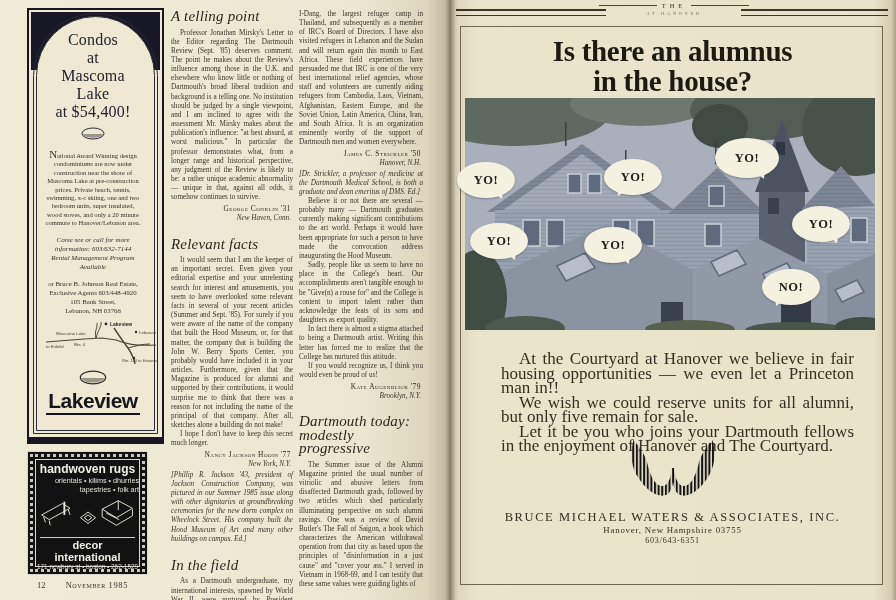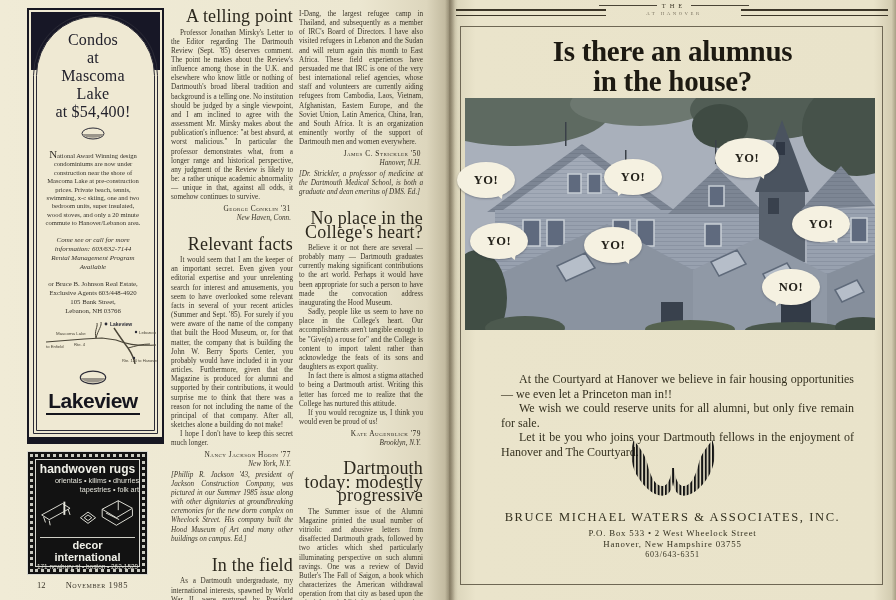--- a/index.html
+++ b/index.html
@@ -38,21 +38,21 @@
   .d-brand{font-family:"Liberation Sans",sans-serif;font-weight:700;font-size:11px;color:#f0f0e8;line-height:12px;border-top:1px solid #cfcfc6;margin:1px 4px 0 4px;padding-top:1px;}
   .d-addr{font-family:"Liberation Sans",sans-serif;font-size:6.4px;color:#dcdcd2;line-height:8px;}
   
   .folio{position:absolute;left:37px;top:580px;font-size:8.5px;color:#3a352a;}
   .folio .num{margin-right:18px;}
   .folio .issue{font-variant:small-caps;letter-spacing:.6px;}
   
   .col{position:absolute;top:10px;font-size:7.2px;line-height:9.15px;text-align:justify;color:#3a352a;}
   .col1{left:171px;width:122px;}
   .col2{left:299px;width:124px;}
-  .lh{font-size:18px;line-height:13.5px;font-weight:500;color:#2c281e;text-align:right;letter-spacing:.2px;margin:0 0 5px 0;}
+  .lh{font-style:italic;font-size:15px;line-height:13.5px;font-weight:500;color:#2c281e;text-align:left;letter-spacing:.2px;margin:0 0 5px 0;}
   .sp{margin-top:15px;}
   .col p{margin:0;}
   .col p.ind{text-indent:9px;}
   .sig{text-align:right;margin:3px 2px 2px 0;line-height:8.6px;}
   .sig .nm{font-variant:small-caps;letter-spacing:.5px;font-size:7.4px;color:#2e2a20;}
   .sig .lc{font-style:italic;font-size:7.2px;}
   .ednote{font-style:italic;margin-top:9px;}
   
   .rp-rule{position:absolute;top:9px;height:4px;border-top:2px solid #3c3628;border-bottom:1px solid #3c3628;}
   .rp-rule.l{left:7px;width:150px;}
@@ -66,21 +66,21 @@
   .rp-frame{position:absolute;left:11px;top:26px;right:13px;bottom:15px;border:1px solid #6e6754;}
   .headline{position:absolute;left:0;right:0;top:36px;text-align:center;font-weight:900;
     font-size:29px;line-height:30px;letter-spacing:-.3px;color:#1d1a12;font-family:"Liberation Serif",serif;}
   .photo{position:absolute;left:16px;top:98px;width:410px;height:232px;background:#a9b0bb;}
   .bubble{position:absolute;width:58px;height:36px;background:#f5f1e1;border-radius:50%;
     display:flex;align-items:center;justify-content:center;box-shadow:0 1px 2px rgba(40,45,60,.35);}
   .bubble span{font-weight:700;font-size:12.5px;letter-spacing:.5px;color:#23211a;}
   .bubble::after{content:"";position:absolute;bottom:-8px;left:64%;border:7px solid transparent;
     border-top:10px solid #f5f1e1;transform:skewX(28deg);}
   .bubble.t-bl::after{left:14%;transform:skewX(-28deg);}
-  .rp-body{position:absolute;left:52px;right:42px;top:372px;font-size:12px;line-height:14.5px;
+  .rp-body{position:absolute;left:52px;right:42px;top:352px;font-size:17px;line-height:14.5px;
     color:#34301f;text-align:justify;}
   .rp-body p{margin:0;}
   .rp-body p.ind{text-indent:18px;}
   .wlogo{position:absolute;left:0;right:0;top:438px;text-align:center;}
   .company{position:absolute;left:0;right:0;top:510px;text-align:center;color:#33301f;}
   .co-name{font-size:12.5px;letter-spacing:1.6px;}
   .co-a{font-size:8.8px;letter-spacing:.8px;line-height:11px;margin-top:3px;}
   .co-p{font-size:8px;letter-spacing:.8px;line-height:10px;}
 </style>
 </head>
@@ -191,21 +191,20 @@
       <p class="ind">As a Dartmouth undergraduate, my international interests, spawned by World War II, were nurtured by President Dickey and the Great Issues course that was required of all seniors. In recent years I have extended these interests by serving the International Rescue Committee (IRC); in 1982 as the physician coordinator of Khao-</p>
     </div>
 
     <div class="col col2">
       <p>I-Dang, the largest refugee camp in Thailand, and subsequently as a member of IRC's Board of Directors. I have also visited refugees in Lebanon and the Sudan and will return again this month to East Africa. These field experiences have persuaded me that IRC is one of the very best international relief agencies, whose staff and volunteers are currently aiding refugees from Cambodia, Laos, Vietnam, Afghanistan, Eastern Europe, and the Soviet Union, Latin America, China, Iran, and South Africa. It is an organization eminently worthy of the support of Dartmouth men and women everywhere.</p>
       <div class="sig">
         <div class="nm">James C. Strickler '50</div>
         <div class="lc">Hanover, N.H.</div>
       </div>
       <p class="ednote">[Dr. Strickler, a professor of medicine at the Dartmouth Medical School, is both a graduate and dean emeritus of DMS. Ed.]</p>
-      <h3 class="lh sp">No place in the College's heart?</h3>
       <p class="ind">Believe it or not there are several — probably many — Dartmouth graduates currently making significant contributions to the art world. Perhaps it would have been appropriate for such a person to have made the convocation address inaugurating the Hood Museum.</p>
       <p class="ind">Sadly, people like us seem to have no place in the College's heart. Our accomplishments aren't tangible enough to be "Give(n) a rouse for" and the College is content to import talent rather than acknowledge the feats of its sons and daughters as export quality.</p>
       <p class="ind">In fact there is almost a stigma attached to being a Dartmouth artist. Writing this letter has forced me to realize that the College has nurtured this attitude.</p>
       <p class="ind">If you would recognize us, I think you would even be proud of us!</p>
       <div class="sig">
         <div class="nm">Kate Augenblick '79</div>
         <div class="lc">Brooklyn, N.Y.</div>
       </div>
       <h3 class="lh sp">Dartmouth today: modestly progressive</h3>
       <p class="ind">The Summer issue of the Alumni Magazine printed the usual number of vitriolic and abusive letters from disaffected Dartmouth grads, followed by two articles which shed particularly illuminating perspective on such alumni ravings. One was a review of David Butler's The Fall of Saigon, a book which characterizes the American withdrawal operation from that city as based upon the principles of "disinformation in a just cause" and "cover your ass." I served in Vietnam in 1968-69, and I can testify that these same values were guiding lights of</p>
@@ -339,18 +338,17 @@
           <pattern id="wstripes" width="3.4" height="58" patternUnits="userSpaceOnUse">
             <rect width="1.9" height="58" fill="#141414"></rect>
           </pattern>
         </defs>
         <path d="M8,2 C4,14 6,28 13,38 C19,47 27,54 35,54 C41,54 44,49 45,41 C46,49 49,54 55,54 C63,54 71,47 77,38 C84,28 86,14 82,2 C75,10 71,16 69,24 C66,37 61,45 55,45 C50,45 47,38 46,28 L44,28 C43,38 40,45 35,45 C29,45 24,37 21,24 C19,16 15,10 8,2 Z" fill="url(#wstripes)"></path>
       </svg>
     </div>
 
     <div class="company">
       <div class="co-name">BRUCE MICHAEL WATERS &amp; ASSOCIATES, INC.</div>
-      <div class="co-a">P.O. Box 533  •  2 West Wheelock Street</div>
       <div class="co-a" style="margin-top:0;">Hanover, New Hampshire 03755</div>
       <div class="co-p">603/643-6351</div>
     </div>
   </div>
 </div>
 
 </body></html>

